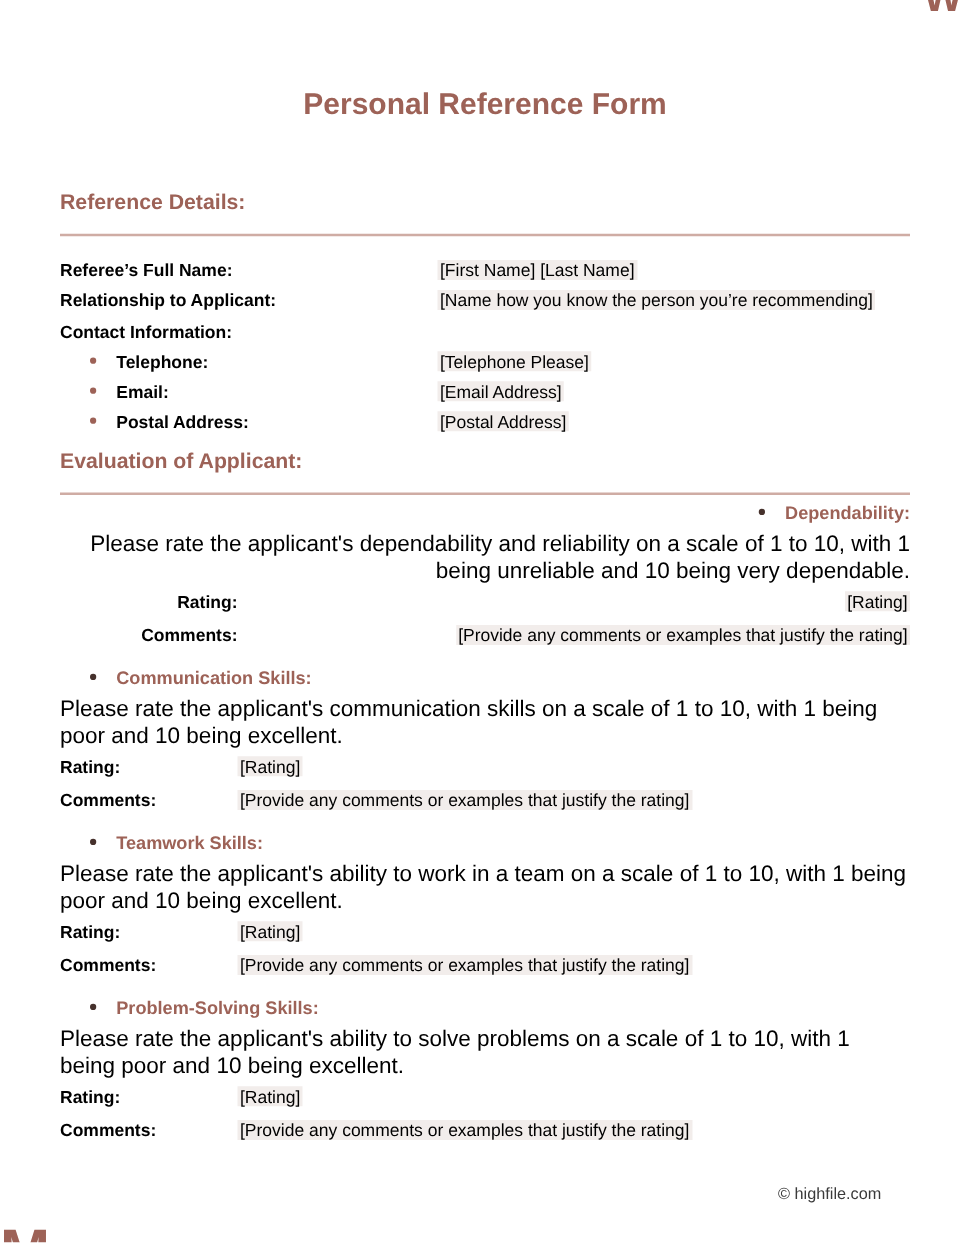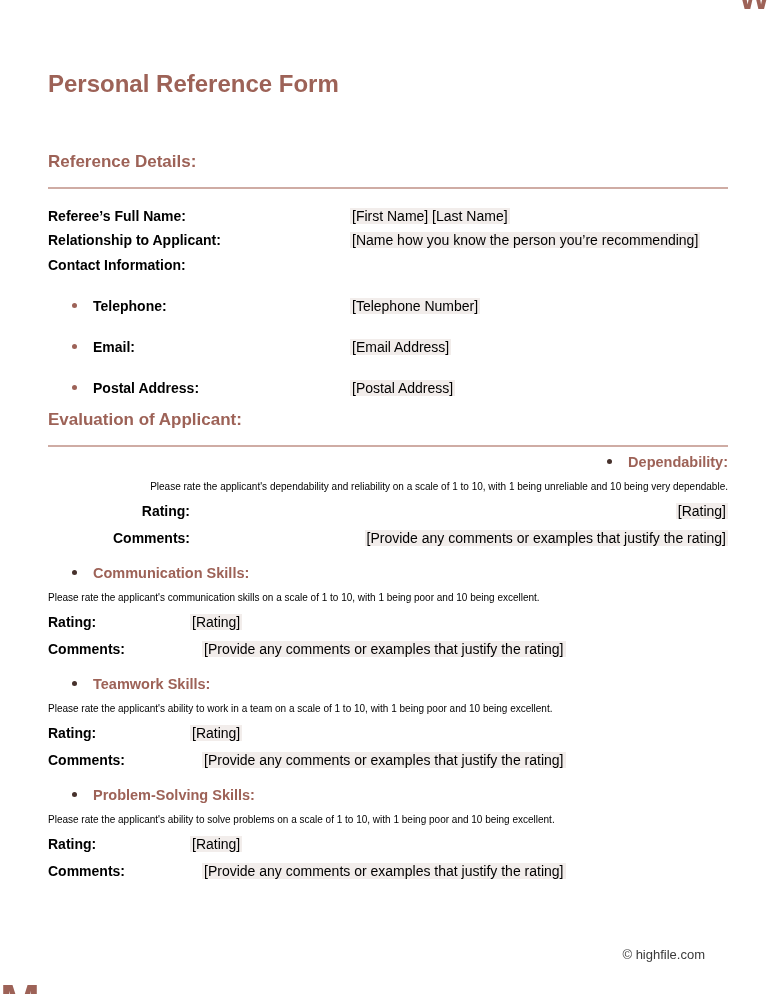--- a/index.html
+++ b/index.html
@@ -27,20 +27,21 @@
 
   .content {
     position: absolute;
     left: 48px;
     top: 0;
     width: 680px;
   }
 
   .doc-title {
     margin-top: 70px;
+    text-align: center;
     font-size: 24px;
     line-height: 28px;
     font-weight: bold;
     color: var(--accent-color, #9d6257);
   }
 
   .section-heading {
     font-size: 17px;
     line-height: 20px;
     font-weight: bold;
@@ -75,21 +76,21 @@
     font-size: 14px;
     line-height: 21px;
     margin-top: 4px;
   }
 
   .contact-row {
     display: grid;
     grid-template-columns: 302px 1fr;
     font-size: 14px;
     line-height: 21px;
-    margin-top: 20px;
+    margin-top: 3px;
   }
   .bullet-cell { padding-left: 24px; }
   .bullet {
     display: inline-block;
     width: 5px; height: 5px;
     border-radius: 50%;
     margin-right: 16px;
     vertical-align: middle;
     position: relative;
     top: -2px;
@@ -100,31 +101,31 @@
 
   .eval-item { margin-bottom: 14px; }
   .eval-items > .eval-item:first-of-type { margin-top: 5px; text-align: right; }
   .eval-heading-row { padding-left: 24px; font-size: 14.5px; line-height: 21px; }
   .eval-heading {
     font-weight: bold;
     color: var(--accent-color, #9d6257);
   }
   .eval-desc {
     margin-top: 3px;
-    font-size: 10px;
+    font-size: 18px;
     line-height: 21px;
   }
   .rc-row {
     display: grid;
     grid-template-columns: 142px 1fr;
     font-size: 14px;
     line-height: 21px;
     margin-top: 4px;
   }
-  .rc-row.comments { margin-top: 6px; gap: 12px; }
+  .rc-row.comments { margin-top: 6px; }
   .rc-label { font-weight: bold; }
 
   .footer {
     position: absolute;
     top: 947px;
     right: 63px;
     font-size: 13px;
     line-height: 16px;
     color: var(--footer-color, #3a3a3a);
   }
@@ -163,21 +164,21 @@
 
     <div class="contact-heading">Contact Information:</div>
 
     <div class="contact-rows">
 
         <div class="contact-row">
           <div class="bullet-cell">
             <span class="bullet accent-bullet"></span><span class="contact-label">Telephone:</span>
           </div>
           <div class="detail-value">
-            <span class="placeholder">[Telephone Number]</span>
+            <span class="placeholder">[Telephone Please]</span>
           </div>
         </div>
 
         <div class="contact-row">
           <div class="bullet-cell">
             <span class="bullet accent-bullet"></span><span class="contact-label">Email:</span>
           </div>
           <div class="detail-value">
             <span class="placeholder">[Email Address]</span>
           </div>

